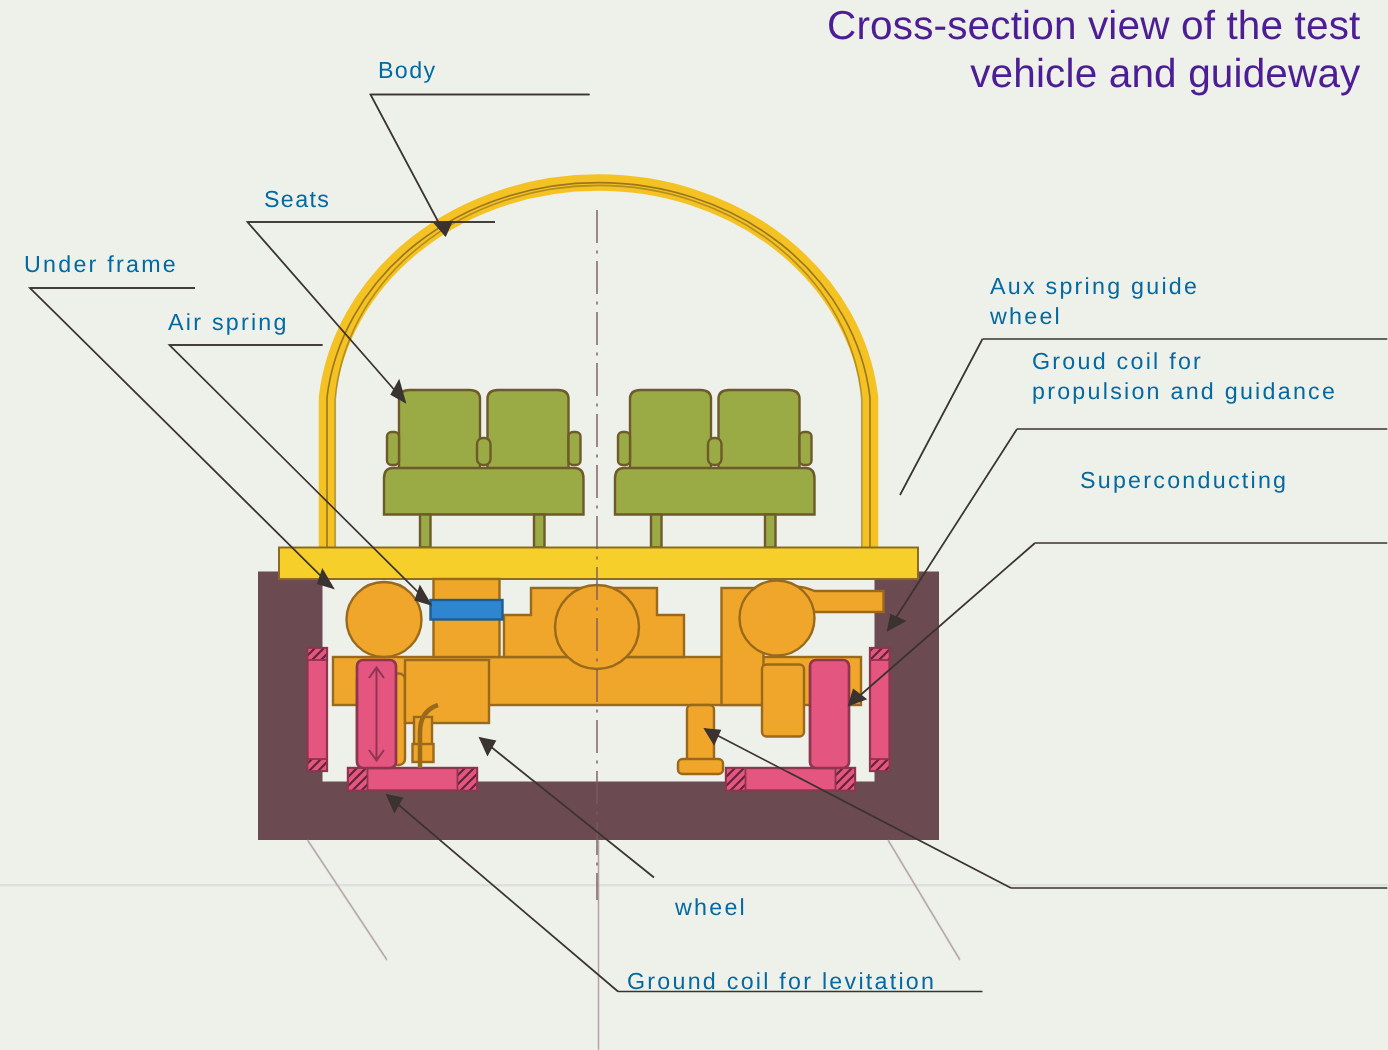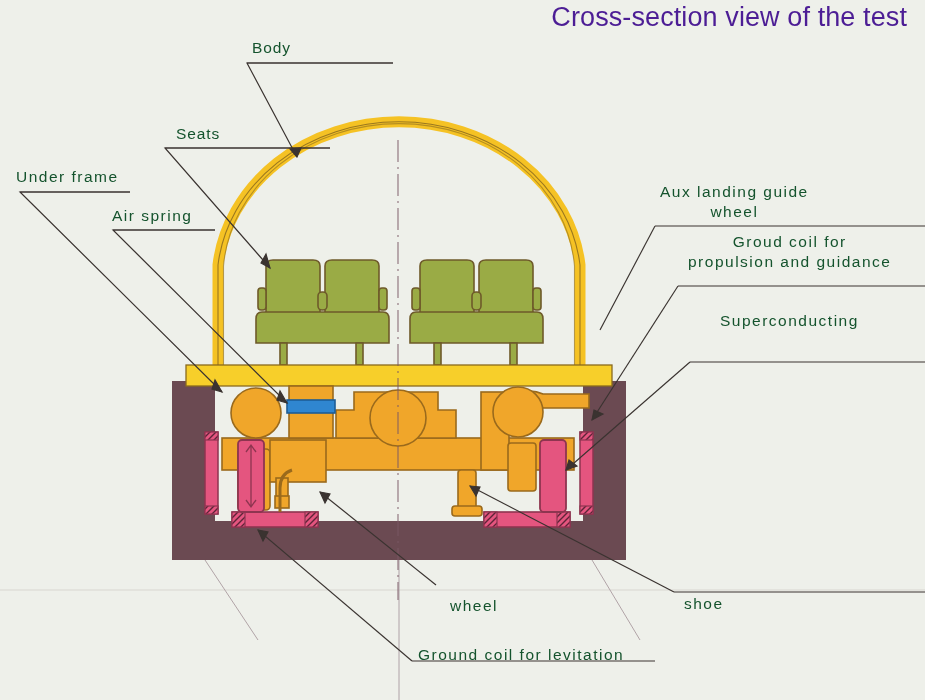--- a/index.html
+++ b/index.html
@@ -22,24 +22,23 @@
     line-height:1.17;
     color:#4c1d95;
     letter-spacing:.1px;
   }
   .title span{display:block;}
 
   .lbl{
     position:absolute;
     font-size:15.5px;
     line-height:1.28;
-    color:#14532d;
+    color:#0369a1;
     letter-spacing:.9px;
     white-space:nowrap;
-    text-align:center;
   }
   .lbl.lsp{letter-spacing:1.5px;}
   .lbl span{display:block;}
 </style>
 </head>
 <body>
 
 <div id="stage">
 <svg viewBox="0 0 925 700" xmlns="http://www.w3.org/2000/svg">
   <defs>
@@ -204,54 +203,54 @@
     <path d="M247,63 L393,63"></path>
     <path d="M165,148 L330,148"></path>
     <path d="M20,192 L130,192"></path>
     <path d="M113,230 L215,230"></path>
   </g>
 </svg>
 </div>
 
 <div class="title">
   <span>Cross-section view of the test</span>
+  <span>vehicle and guideway</span>
 </div>
 
 <div class="lbl" style="left:252px; top:38px;">
   <span>Body</span>
 </div>
 
 <div class="lbl" style="left:176px; top:124px;">
   <span>Seats</span>
 </div>
 
 <div class="lbl lsp" style="left:16px; top:167px;">
   <span>Under frame</span>
 </div>
 
 <div class="lbl lsp" style="left:112px; top:206px;">
   <span>Air spring</span>
 </div>
 
 <div class="lbl lsp" style="left:660px; top:182px;">
-  <span>Aux landing guide</span>
+  <span>Aux spring guide</span>
   <span>wheel</span>
 </div>
 
 <div class="lbl lsp" style="left:688px; top:232px;">
   <span>Groud coil for</span>
   <span>propulsion and guidance</span>
 </div>
 
 <div class="lbl lsp" style="left:720px; top:311px;">
   <span>Superconducting</span>
 </div>
 
 <div class="lbl lsp" style="left:684px; top:594px;">
-  <span>shoe</span>
 </div>
 
 <div class="lbl lsp" style="left:450px; top:596px;">
   <span>wheel</span>
 </div>
 
 <div class="lbl lsp" style="left:418px; top:645px;">
   <span>Ground coil for levitation</span>
 </div>
 

